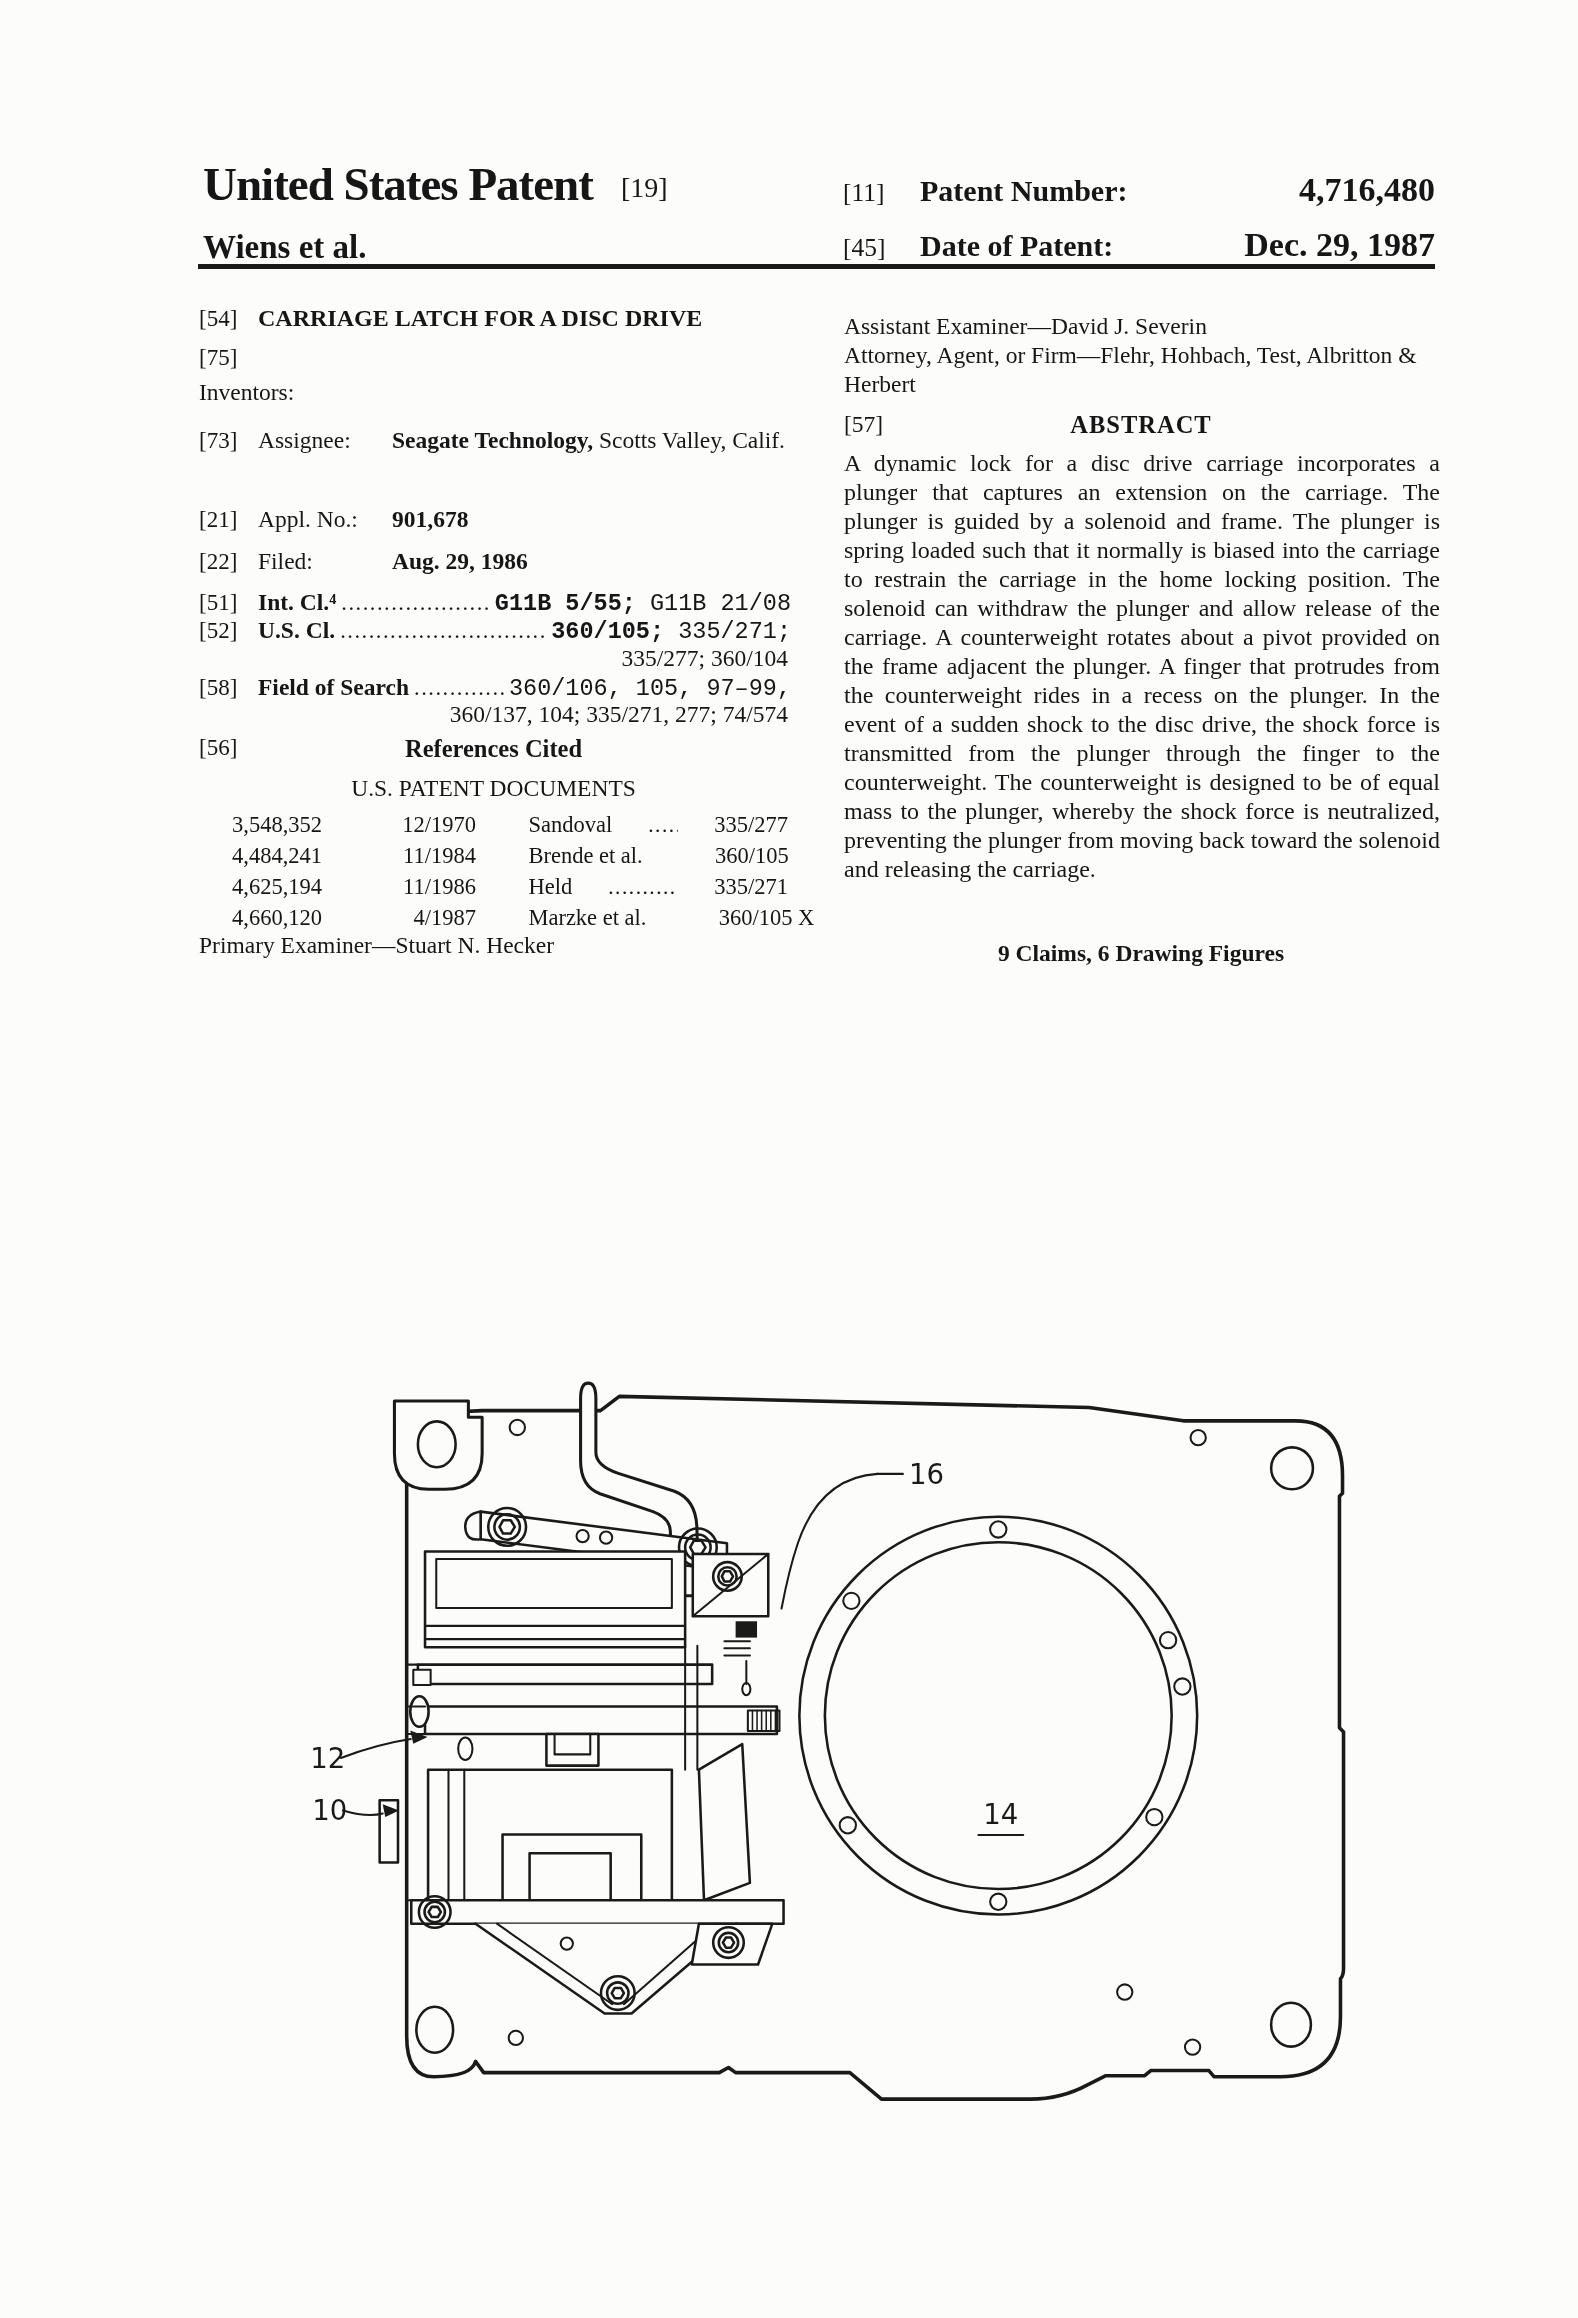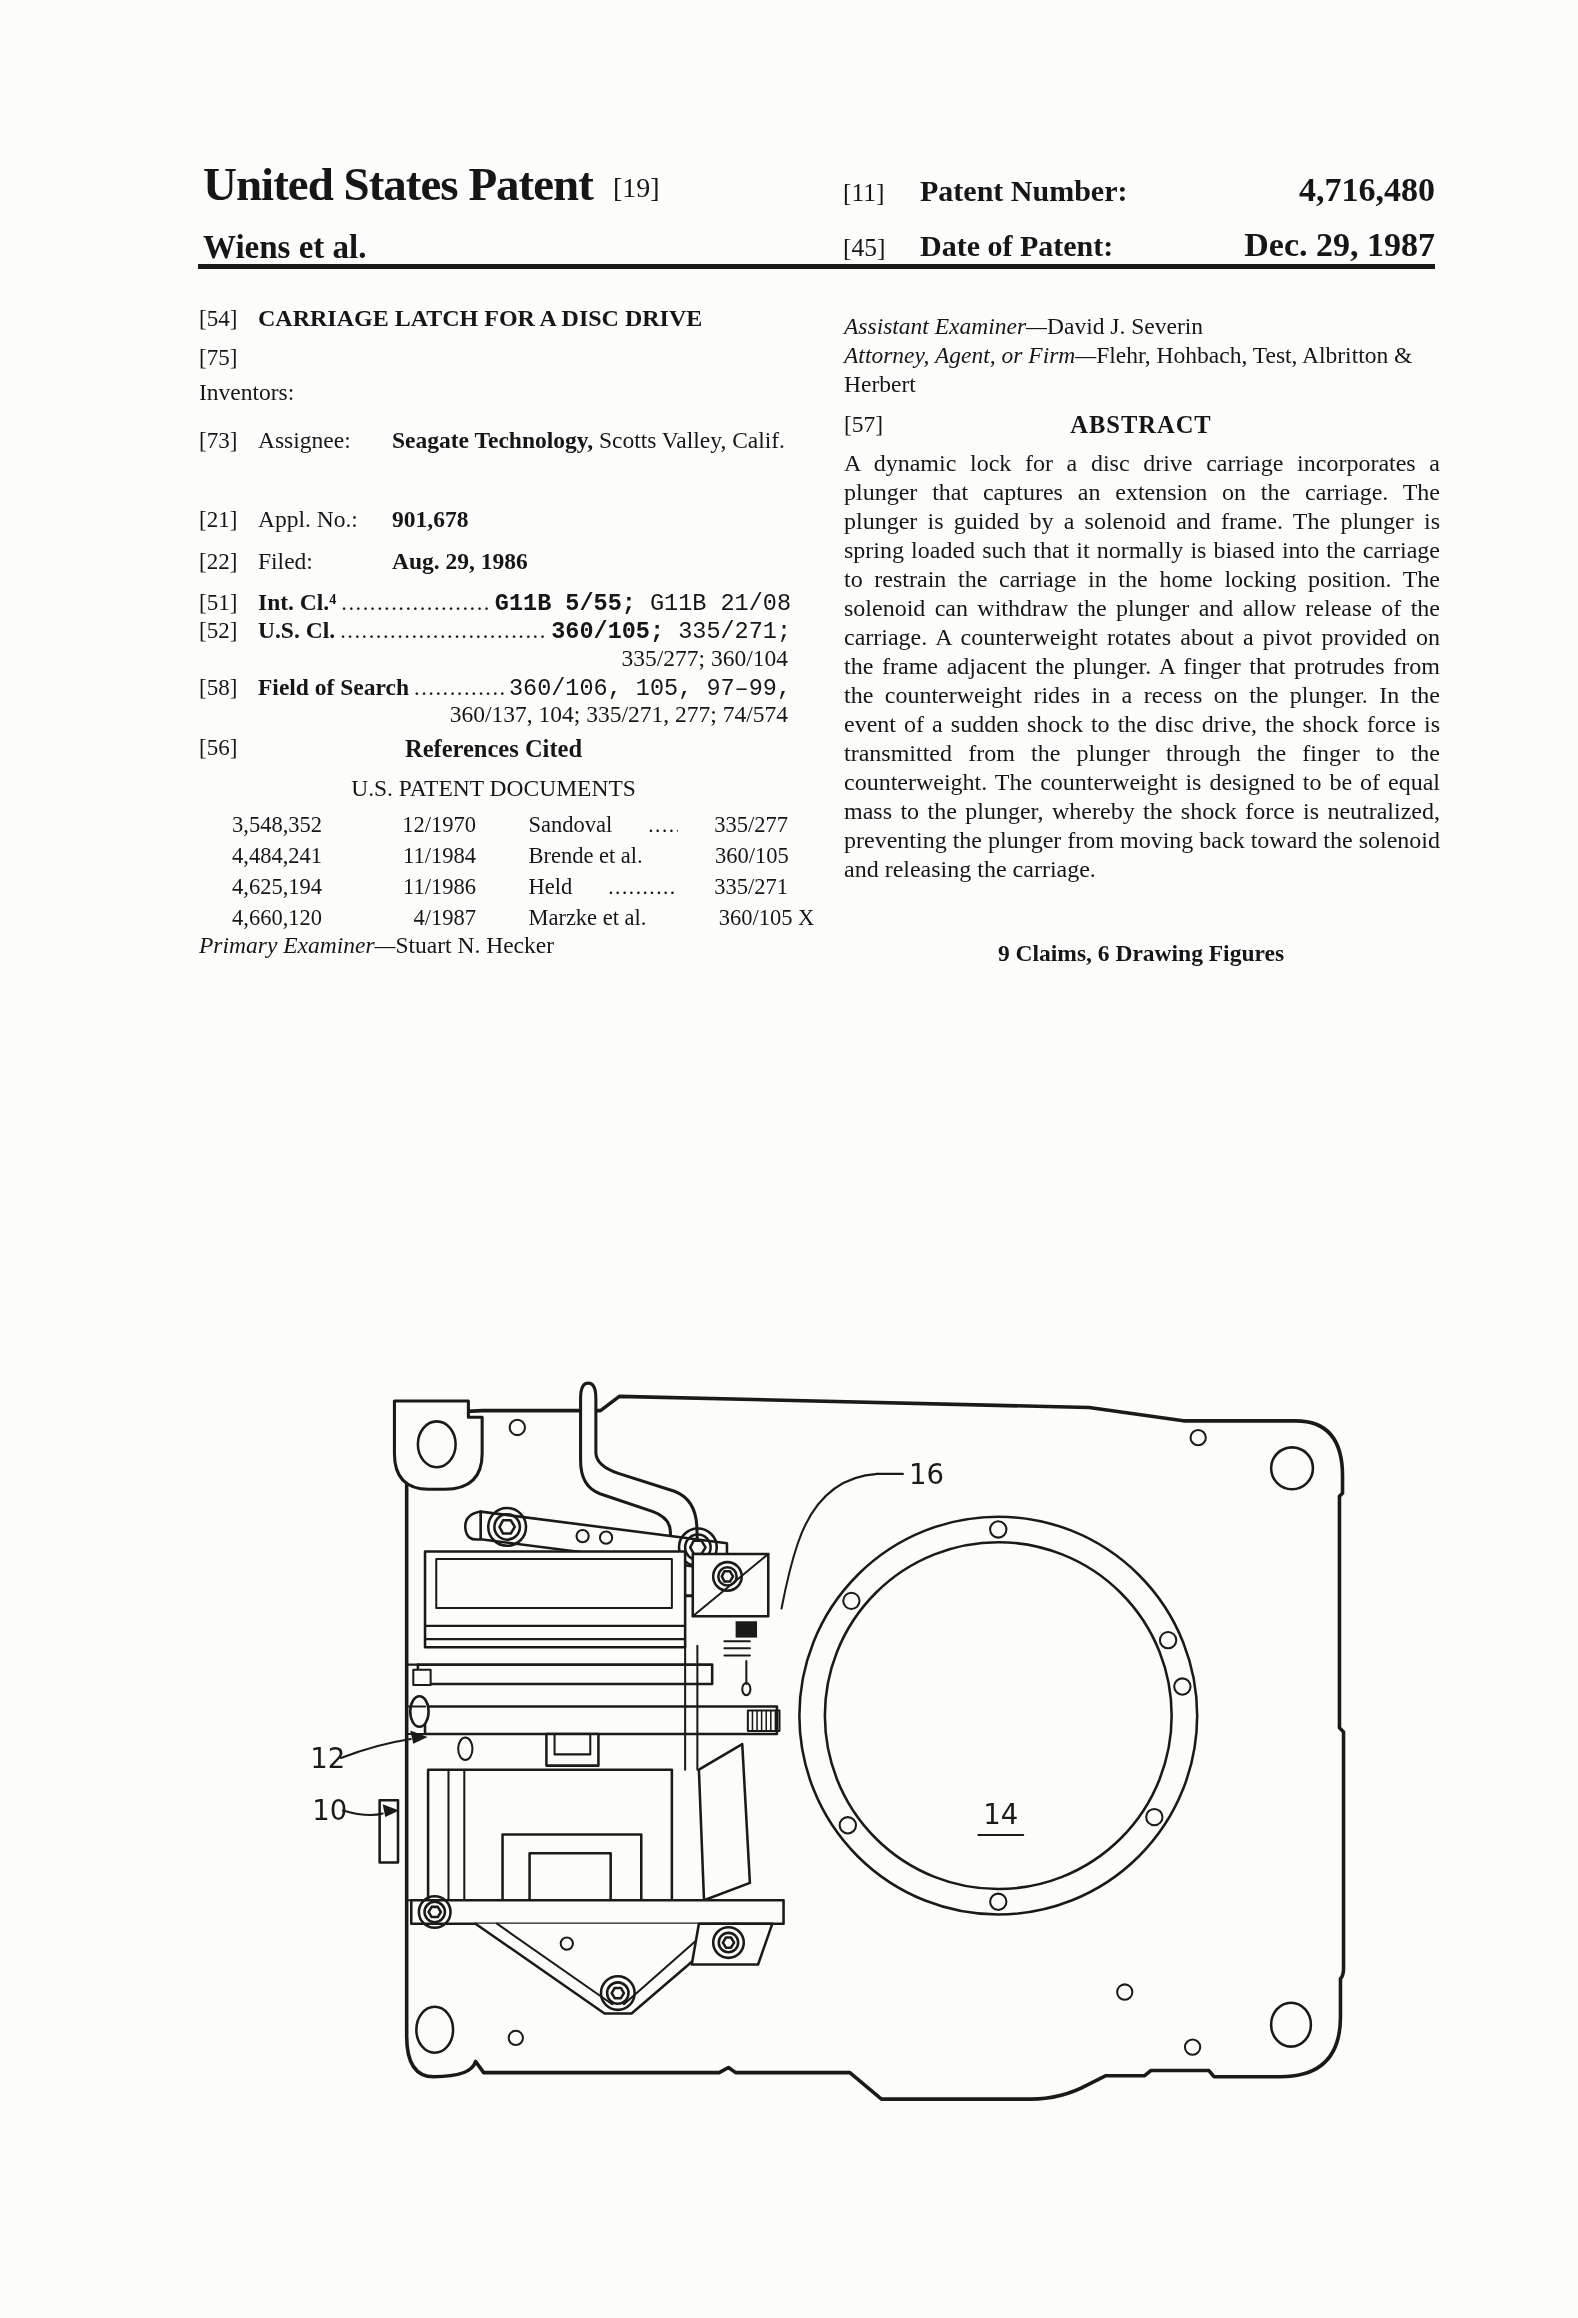--- a/index.html
+++ b/index.html
@@ -7,24 +7,24 @@
     width:1579px;height:2319px;
     background:#e9e9e7;
     font-family:"Liberation Serif","DejaVu Serif",serif;
     color:#161616;
   }
   .page{
     position:relative;width:1579px;height:2319px;background:#fcfcfa;overflow:hidden;
   }
   .abs{position:absolute;}
   .b{font-weight:bold;}
-  .i{font-style:italic;}
+  .i{}
   
   .us-title{font-size:47px;font-weight:bold;letter-spacing:-1px;white-space:nowrap;}
-  .kind{font-size:28px;font-weight:normal;letter-spacing:0;margin-left:20px;position:relative;top:-3.1px;}
+  .kind{font-size:28px;font-weight:normal;letter-spacing:0;margin-left:28px;position:relative;top:-3.1px;}
   .inv-line{font-size:33px;font-weight:bold;}
   .hdr-right{width:592px;}
   .hdr-row{position:absolute;left:0;width:592px;display:flex;align-items:baseline;}
   .hdr-tag{font-size:25.5px;width:77px;flex:none;}
   .hdr-label{font-size:30px;font-weight:bold;flex:none;}
   .hdr-val{font-size:34px;font-weight:bold;flex:1;text-align:right;white-space:nowrap;}
   .rule{background:#1a1a18;}
   
   .tag{font-size:23px;flex:none;width:59px;}
   .row{display:flex;align-items:baseline;}

